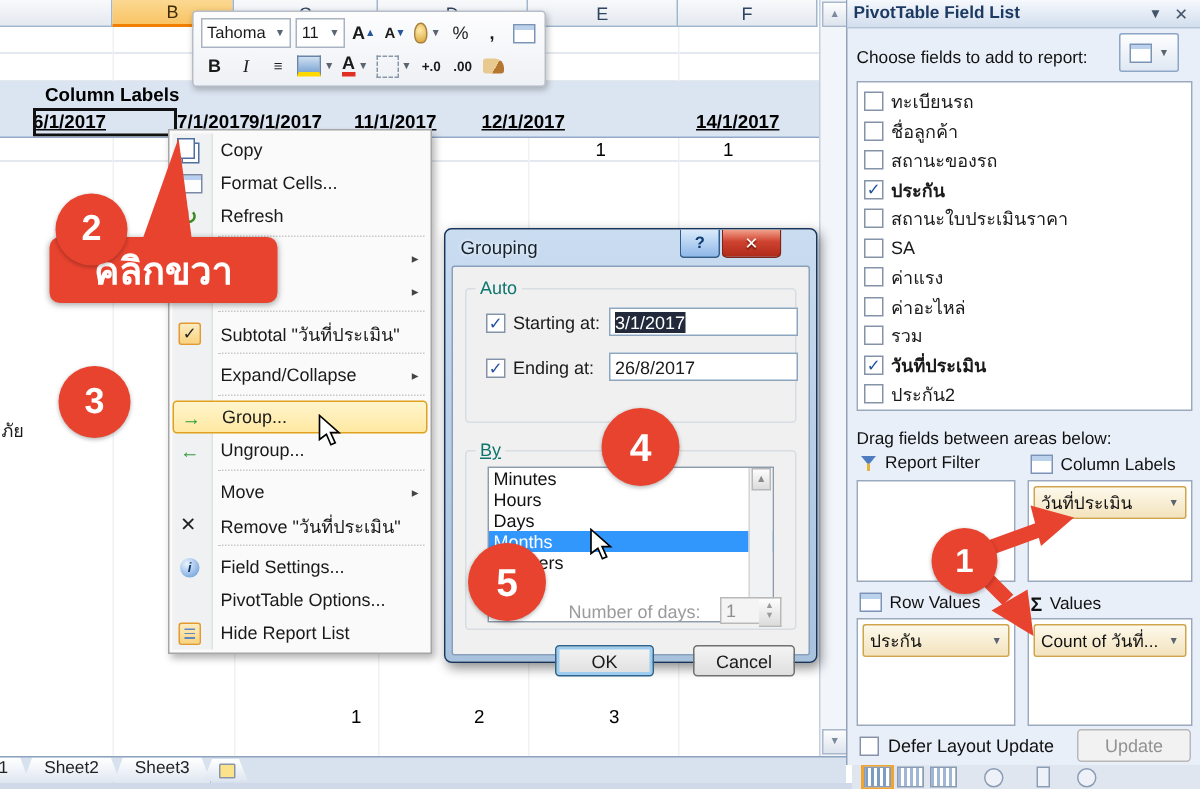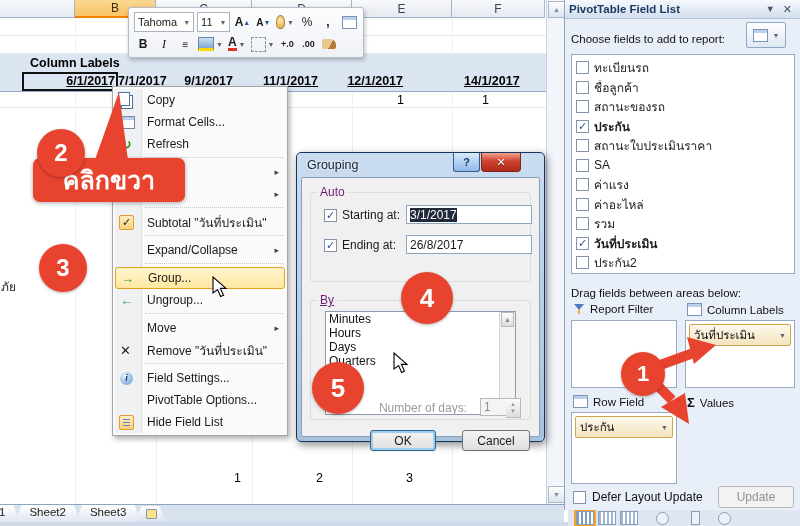--- a/index.html
+++ b/index.html
@@ -14,21 +14,21 @@
   .vline{position:absolute;top:18px;height:486px;width:1px;background:#eef1f6;}
   .colheaders{position:absolute;left:0;top:0;height:18px;display:flex;}
   .colh{height:18px;box-sizing:border-box;border-right:1px solid #9eb6ce;border-bottom:1px solid #9eb6ce;
         background:linear-gradient(#f8f9fb,#e4e9f0);display:flex;align-items:center;justify-content:center;
         color:#30445e;font-size:12px;}
   .colh.sel{background:linear-gradient(#fbd891,#f9c465);border-bottom:2px solid #f07f02;color:#3f2c06;}
   .row-cl{position:absolute;left:0;top:54px;width:546px;height:18px;background:#dbe5f1;}
   .row-dates{position:absolute;left:0;top:72px;width:546px;height:19px;background:#dbe5f1;
              border-bottom:1px solid #94a9c9;}
   .dates-inner{position:absolute;left:22px;top:0;height:19px;display:flex;overflow:hidden;width:523px;}
-  .datecell{box-sizing:border-box;height:19px;font-weight:bold;font-size:12.5px;text-align:right;
+  .datecell{box-sizing:border-box;height:19px;font-weight:bold;font-size:12.5px;text-align:left;
             padding:2px 3px 0 0;text-decoration:underline;white-space:nowrap;color:#000;}
   .datecell.sel{outline:2px solid #111;outline-offset:-2px;position:relative;}
   .datecell.sel::after{content:"";position:absolute;right:-1px;bottom:-1px;width:4px;height:4px;background:#111;}
   .datecell.last{text-align:left;padding-left:58px;overflow:hidden;}
   .pivot-label{font-weight:bold;font-size:12.5px;color:#000;}
   .filterbtn{position:absolute;left:3px;top:75px;width:17px;height:15px;background:linear-gradient(#fdfdfd,#d9dfe8);
              border:1px solid #9aa7b8;box-sizing:border-box;font-size:7px;color:#44546a;display:flex;
              align-items:center;justify-content:center;}
   .cellnum{position:absolute;width:60px;text-align:right;font-size:12.5px;color:#000;}
 
@@ -78,21 +78,21 @@
        box-shadow:2px 3px 8px rgba(0,0,0,.45);box-sizing:border-box;margin-top:32px;}
   .dlg-title{position:absolute;left:10px;top:5px;font-size:12.5px;color:#15222e;text-shadow:0 0 3px #fff;}
   .dlg-help{position:absolute;left:156px;top:0;width:25px;height:18px;border:1px solid #2f5d8c;border-top:none;
             border-radius:0 0 3px 3px;background:linear-gradient(#dcebfb,#8fb8e8);color:#0d3d72;font-weight:bold;
             font-size:11px;display:flex;align-items:center;justify-content:center;}
   .dlg-close{position:absolute;left:184px;top:0;width:38px;height:18px;border:1px solid #7e2419;border-top:none;
              border-radius:0 0 4px 4px;background:linear-gradient(#f4a38c,#ce4330 45%,#b02a18);color:#fff;
              font-size:11px;display:flex;align-items:center;justify-content:center;text-shadow:0 1px 1px #6b170c;}
   .dlg-body{position:absolute;left:4px;right:4px;top:24px;bottom:4px;background:#f0f0f0;border:1px solid #89a0bd;border-radius:2px;}
   .gbox{position:absolute;left:8px;right:8px;border:1px solid #d7dde2;border-radius:3px;}
-  .gbox-label{position:absolute;left:6px;top:-8px;background:#f0f0f0;padding:0 3px;font-size:12px;color:#701a75;}
+  .gbox-label{position:absolute;left:6px;top:-8px;background:#f0f0f0;padding:0 3px;font-size:12px;color:#0f766e;}
   .chkrow{position:absolute;display:flex;align-items:center;gap:5px;font-size:12px;}
   .wincb{width:13px;height:13px;background:#fff;border:1px solid #8593a8;box-sizing:border-box;display:flex;
          align-items:center;justify-content:center;font-size:11px;color:#21509e;}
   .txt{position:absolute;height:19px;box-sizing:border-box;border:1px solid #8ca6c0;background:#fff;
        font-size:12px;padding:2px 3px;}
   .tsel{background:#22293a;color:#fff;}
   .bylist{position:absolute;left:14px;top:10px;right:14px;height:102px;background:#fff;border:1px solid #8e9bac;overflow:hidden;}
   .byopt{height:14px;padding:0 3px;font-size:12px;line-height:14px;color:#111;}
   .byopt.sel{background:#3297fd;color:#fff;}
   .lbscroll{position:absolute;right:0;top:0;bottom:0;width:15px;background:#f1f2f4;border-left:1px solid #d5d5d5;}
@@ -320,21 +320,21 @@
       <div class="msep"></div>
       <div class="mrow">
         <span class="mi ic-fs">i</span>
         <span class="mlabel">Field Settings...</span>
       </div>
       <div class="mrow">
         <span class="mlabel">PivotTable Options...</span>
       </div>
       <div class="mrow">
         <span class="mi ic-hfl"></span>
-        <span class="mlabel">Hide Field List</span>
+        <span class="mlabel">Hide Report List</span>
       </div>
     </div>
 
   <div class="dlg">
     <div class="dlg-title">Grouping</div>
     <div class="dlg-help">?</div>
     <div class="dlg-close">✕</div>
     <div class="dlg-body">
       <div class="gbox" style="top:14px;height:88px">
         <span class="gbox-label">Auto</span>
@@ -353,20 +353,21 @@
       <div class="txt" style="left:104px;top:57px;width:126px">
         <span>26/8/2017</span>
       </div>
 
       <div class="gbox" style="top:122px;height:118px">
         <span class="gbox-label"><u>By</u></span>
         <div class="bylist" id="bylist">
             <div class="byopt">Minutes</div>
             <div class="byopt">Hours</div>
             <div class="byopt">Days</div>
+            <div class="byopt sel">Months</div>
             <div class="byopt">Quarters</div>
             <div class="byopt">Years</div>
             <div class="lbscroll">
             <div class="sb" style="top:0">▲</div>
             <div class="sb" style="bottom:0">▼</div>
           </div>
         </div>
       </div>
 
       <div class="nod" style="top:223px;right:72px">Number of days:</div>
@@ -474,29 +475,35 @@
     <div class="abox" style="left:6px;top:320px;width:106px;height:68px"></div>
     <div class="abox" style="left:120px;top:320px;width:110px;height:68px">
       <div class="pill">
         <span>วันที่ประเมิน</span>
         <span class="caret">▼</span>
       </div>
     </div>
 
     <div class="ahdr" style="left:8px;top:395px">
       <span class="gridsm"></span>
-      <span>Row Field</span>
+      <span>Row Values</span>
     </div>
     <div class="ahdr" style="left:122px;top:395px">
       <span class="sigma">Σ</span>
       <span>Values</span>
     </div>
     <div class="abox" style="left:6px;top:412px;width:106px;height:72px">
       <div class="pill">
         <span>ประกัน</span>
+        <span class="caret">▼</span>
+      </div>
+    </div>
+    <div class="abox" style="left:120px;top:412px;width:110px;height:72px">
+      <div class="pill">
+        <span>Count of วันที่...</span>
         <span class="caret">▼</span>
       </div>
     </div>
 
     <div class="deferrow">
       <span class="wincb"></span>
       <span>Defer Layout Update</span>
     </div>
     <div class="updbtn">Update</div>
   </div>

